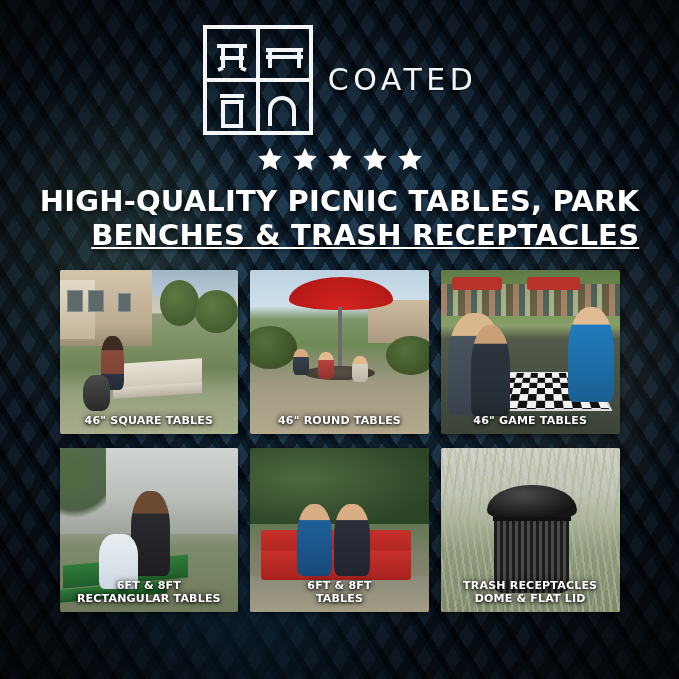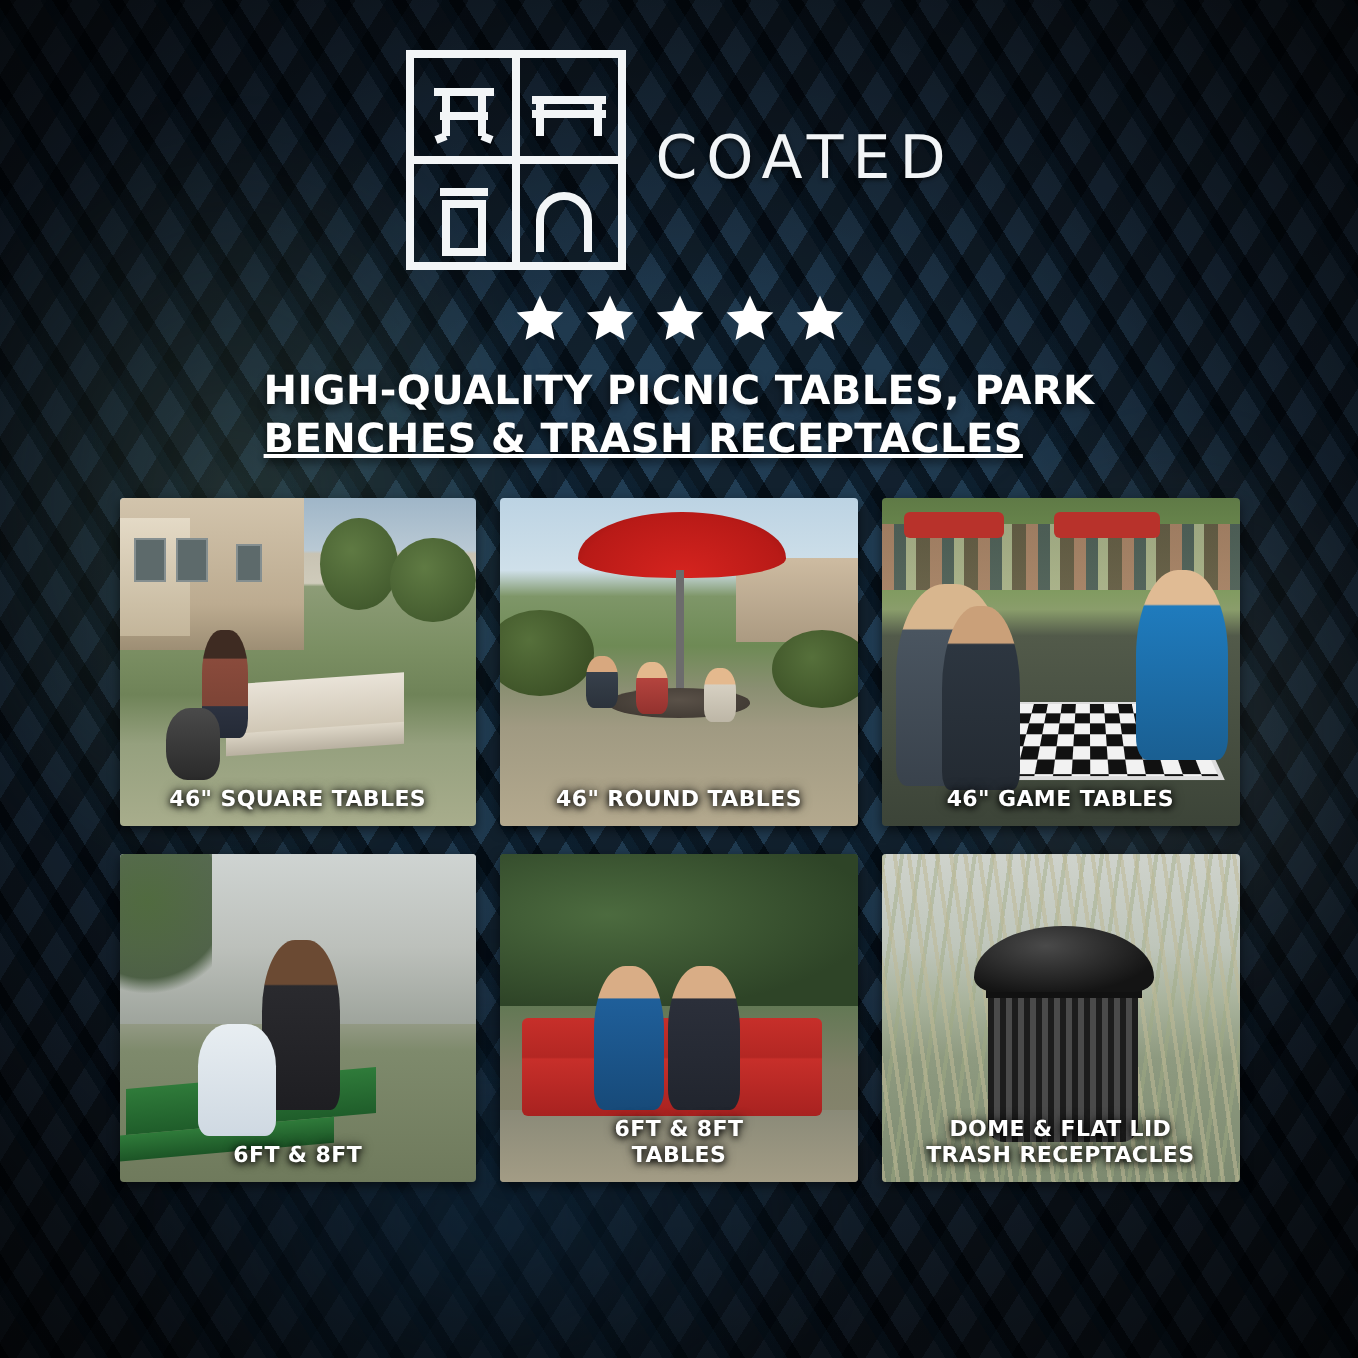--- a/index.html
+++ b/index.html
@@ -121,25 +121,25 @@
   }
   .star {
     width: 26px;
     height: 26px;
     display: block;
   }
 
   
   .headline {
     margin-top: 12px;
-    text-align: left;
+    text-align: right;
     color: #ffffff;
     font-family: "DejaVu Sans", sans-serif;
     font-weight: 700;
-    font-size: 20px;
+    font-size: 29px;
     line-height: 1.18;
     letter-spacing: 0.2px;
     text-shadow: 0 2px 4px rgba(0,0,0,0.65);
     max-width: 600px;
   }
   .headline .l2 { display: block; text-decoration: underline; }
 
   
   .grid {
     margin-top: 18px;
@@ -507,20 +507,21 @@
         <div class="tile-photo p4">
           <div class="wall"></div>
           <div class="vine"></div>
           <div class="tableG"></div>
           <div class="benchG"></div>
           <div class="woman"></div>
           <div class="girl"></div>
         </div>
         <div class="tile-caption">
           <span class="cl">6FT &amp; 8FT</span>
+          <span class="cl">RECTANGULAR TABLES</span>
         </div>
       </div>
 
       <div class="tile">
         <div class="tile-photo p5">
           <div class="hedge"></div>
           <div class="ground"></div>
           <div class="bench5"></div>
           <div class="boy1"></div>
           <div class="boy2"></div>
@@ -532,20 +533,20 @@
       </div>
 
       <div class="tile">
         <div class="tile-photo p6">
           <div class="grass"></div>
           <div class="can-body"></div>
           <div class="can-band"></div>
           <div class="can-dome"></div>
         </div>
         <div class="tile-caption">
+          <span class="cl">TRASH RECEPTACLES</span>
           <span class="cl">DOME &amp; FLAT LID</span>
-          <span class="cl">TRASH RECEPTACLES</span>
         </div>
       </div>
 
     </div>
   </div>
 </div>
 
 </body></html>

